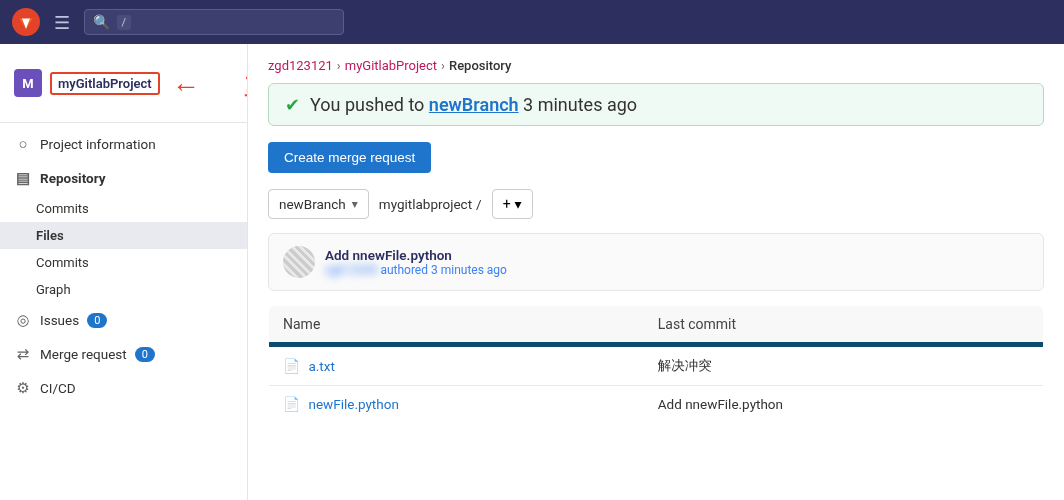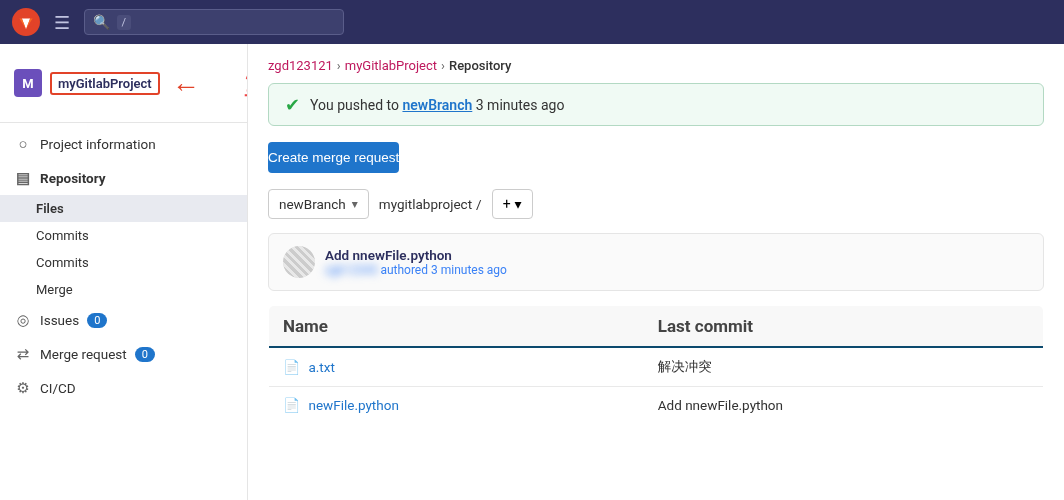--- a/index.html
+++ b/index.html
@@ -174,29 +174,29 @@
       background: #f0faf4;
       border: 1px solid #b3d9c3;
       border-radius: 6px;
       padding: 10px 16px;
       display: flex;
       align-items: center;
       gap: 10px;
       margin-bottom: 16px;
     }
     .push-banner .check-icon { color: #28a745; font-size: 18px; }
-    .push-banner .push-text { color: #333; font-size: 14px; }
+    .push-banner .push-text { color: #333; font-size: 18px; }
     .push-banner .branch-link { color: #1f75cb; font-weight: 600; }
 
     .create-merge-btn {
       background: #1f75cb;
       color: #fff;
       border: none;
       border-radius: 4px;
-      padding: 8px 0;
+      padding: 8px 16px;
       font-size: 13.5px;
       cursor: pointer;
       margin-bottom: 16px;
       display: block;
     }
 
     
     .branch-row {
       display: flex;
       align-items: center;
@@ -264,24 +264,24 @@
     .commit-info .commit-msg { font-size: 13.5px; font-weight: 600; color: #2d2f5e; }
     .commit-info .commit-meta { font-size: 12px; color: #3b82f6; }
     .blurred { filter: blur(4px); display: inline-block; }
 
     
     .files-table { width: 100%; border-collapse: collapse; border: 1px solid #e5e5e5; border-radius: 6px; overflow: hidden; }
     .files-table th {
       background: #f8f8f8;
       padding: 10px 14px;
       text-align: left;
-      font-size: 17px;
-      font-weight: 700;
+      font-size: 14px;
+      font-weight: 400;
       color: #444;
-      border-bottom: 2px solid #0c4a6e;
+      border-bottom: 5px solid #0c4a6e;
     }
     .files-table td {
       padding: 10px 14px;
       border-bottom: 1px solid #e9e9e9;
       font-size: 13.5px;
       color: #333;
     }
     .files-table tr:last-child td { border-bottom: none; }
     .file-name { display: flex; align-items: center; gap: 8px; color: #1f75cb; }
     .file-icon { color: #5e9cd1; font-size: 14px; }
@@ -324,31 +324,31 @@
         <span class="item-icon">○</span>
         <span>Project information</span>
       </div>
 
       <div class="sidebar-item bold">
         <span class="item-icon">▤</span>
         <span>Repository</span>
       </div>
 
       <div class="sidebar-sub">
+        <div class="sidebar-sub-item">
+          <span>Commits</span>
+        </div>
         <div class="sidebar-sub-item active">
           <span>Files</span>
         </div>
         <div class="sidebar-sub-item">
           <span>Commits</span>
         </div>
         <div class="sidebar-sub-item">
-          <span>Commits</span>
-        </div>
-        <div class="sidebar-sub-item">
-          <span>Merge</span>
+          <span>Graph</span>
         </div>
       </div>
 
       <div class="sidebar-item">
         <span class="item-icon">◎</span>
         <span>Issues</span>
         <span class="badge">0</span>
       </div>
 
       <div class="sidebar-item">

